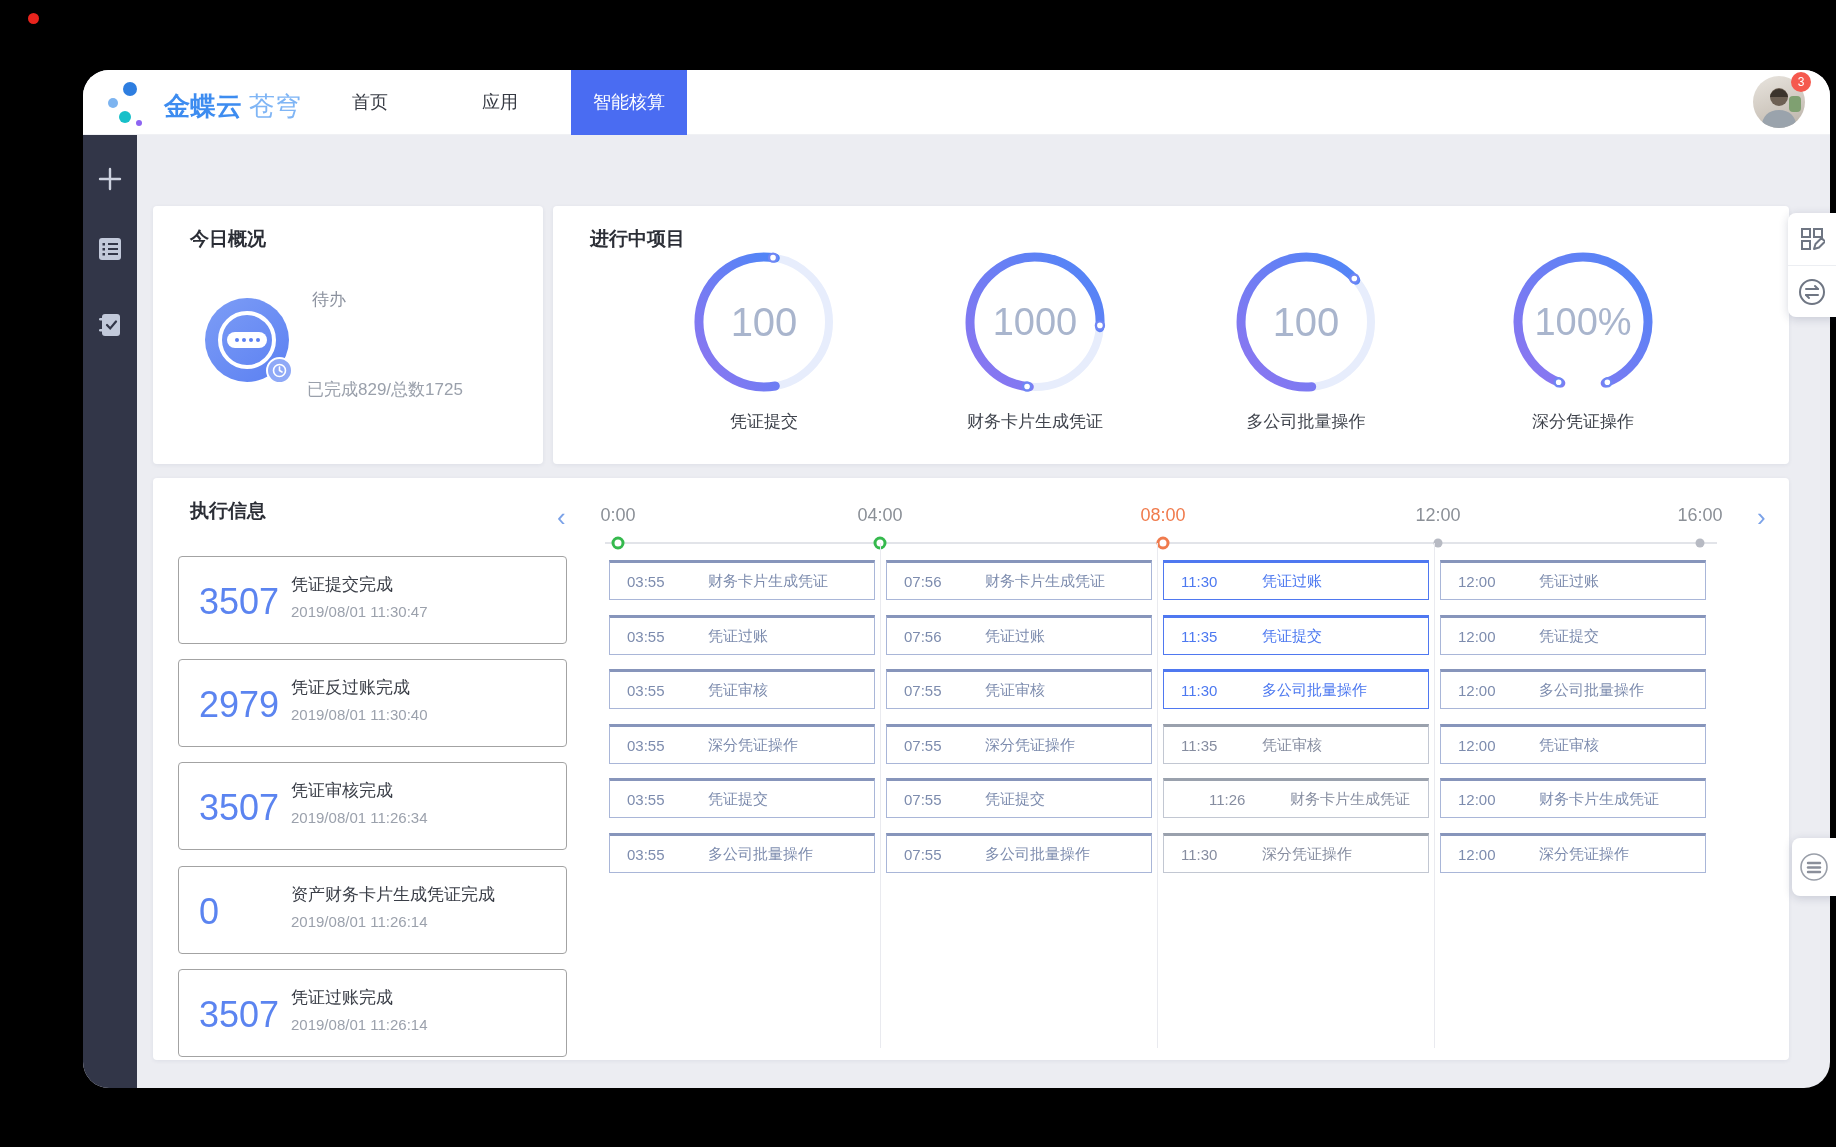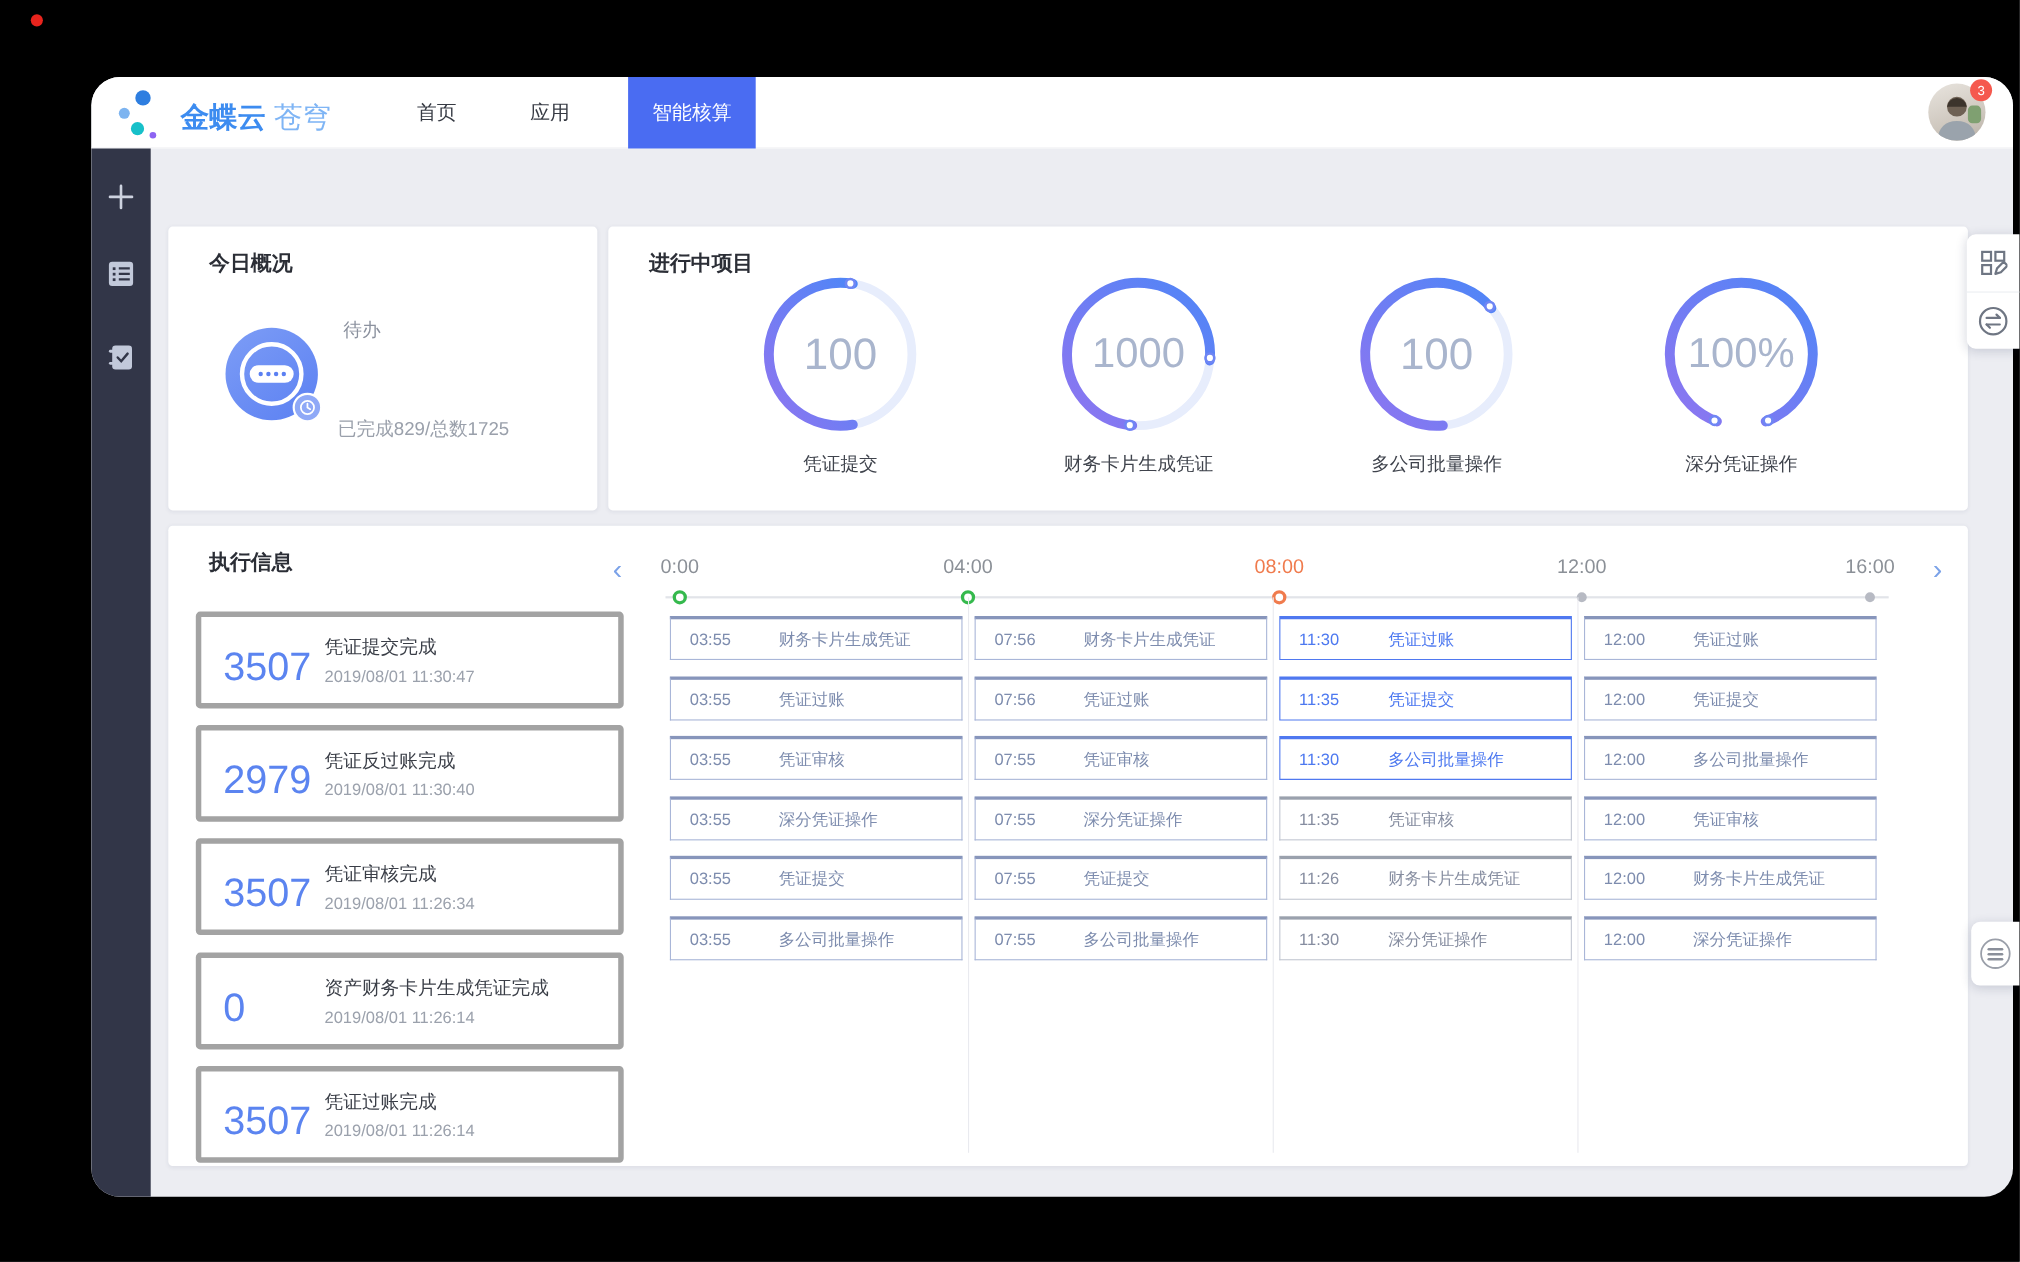--- a/index.html
+++ b/index.html
@@ -22,21 +22,21 @@
   .bdot { position:absolute; border-radius:50%; }
   .bdot.b1 { width:14px; height:14px; left:15px; top:2px;  background:#2e7ee0; }
   .bdot.b2 { width:10px; height:10px; left:0;    top:18px; background:#7db4f0; }
   .bdot.b3 { width:12px; height:12px; left:11px; top:31px; background:#17c0c9; }
   .bdot.b4 { width:6px;  height:6px;  left:28px; top:40px; background:#8d64f2; }
   .brand-text { position:absolute; left:56px; top:11px; font-size:26px; white-space:nowrap;text-align:center; }
   .brand-bold  { font-weight:bold; color:#3d8cf0; }
   .brand-light { color:#7fb5f5; margin-left:7px; }
   .nav-item { position:absolute; top:0; height:65px; line-height:65px; width:90px;
               text-align:center; font-size:18px; color:#363a43; cursor:pointer; }
-  .nav-item.n0 { left:242px;text-align:right; }
+  .nav-item.n0 { left:242px; }
   .nav-item.n1 { left:372px; }
   .nav-item.active { left:488px; width:116px; background:#4a6cf2; color:#fff; }
   .avatar-wrap { position:absolute; left:1670px; top:6px; width:54px; height:54px; }
   .avatar { width:52px; height:52px; border-radius:50%; overflow:hidden;
             background:linear-gradient(160deg,#e8e4de 0%,#cfc8bf 60%,#b8b0a6 100%); position:relative; }
   .avatar svg { position:absolute; left:0; top:0; }
   .avatar-badge { position:absolute; right:-4px; top:-4px; min-width:20px; height:20px;
                   border-radius:10px; background:#f5594e; color:#fff; font-size:12px;
                   line-height:20px; text-align:center; padding:0 5px; }
 
@@ -89,21 +89,21 @@
 
   .projects-card { left:470px; top:136px; width:1236px; height:258px; }
   .gauge { position:absolute; top:41px; width:150px; text-align:center; }
   .gauge-box { position:relative; width:150px; height:150px; }
   .gauge-value { position:absolute; left:0; top:0; width:150px; height:150px;
                  line-height:150px; font-size:40px; color:#a9b5cd; }
   .gauge-label { margin-top:13px; font-size:17px; color:#3f434c; }
 
   .exec-card { left:70px; top:408px; width:1636px; height:582px; }
   .stat-card { position:absolute; left:25px; width:389px; height:88px; background:#fff;
-               border:5px solid #a3a3a3; border-radius:4px; cursor:pointer; }
+               border:1px solid #a3a3a3; border-radius:4px; cursor:pointer; }
   .stat-value { position:absolute; left:20px; top:24px; font-size:36px; color:#5b84f0; }
   .stat-title { position:absolute; left:112px; top:16px; font-size:17px; color:#3a3e47; }
   .stat-time  { position:absolute; left:112px; top:46px; font-size:15px; color:#9ba1ac; }
 
   
   .tl-chevron { position:absolute; top:26px; font-size:26px; color:#7ba2e8;
                 cursor:pointer; line-height:26px; }
   .tl-chevron.left { left:404px; } .tl-chevron.right { left:1604px; }
   .tl-tick-label { position:absolute; top:27px; width:90px; margin-left:-45px;
                    text-align:center; font-size:18px; color:#8b9097; }
@@ -399,21 +399,21 @@
           <span class="l">凭证提交</span>
         </div>
         <div class="tl-entry active" style="left: 1010px; top: 191px;">
           <span class="t">11:30</span>
           <span class="l">多公司批量操作</span>
         </div>
         <div class="tl-entry muted" style="left: 1010px; top: 246px;">
           <span class="t">11:35</span>
           <span class="l">凭证审核</span>
         </div>
-        <div class="tl-entry muted" style="left: 1010px; top: 300px;">
+        <div class="tl-entry muted" style="left: 1010px; top: 300px; padding-left: 28px;">
           <span class="t">11:26</span>
           <span class="l">财务卡片生成凭证</span>
         </div>
         <div class="tl-entry muted" style="left: 1010px; top: 355px;">
           <span class="t">11:30</span>
           <span class="l">深分凭证操作</span>
         </div>
         <div class="tl-entry" style="left: 1287px; top: 82px;">
           <span class="t">12:00</span>
           <span class="l">凭证过账</span>

